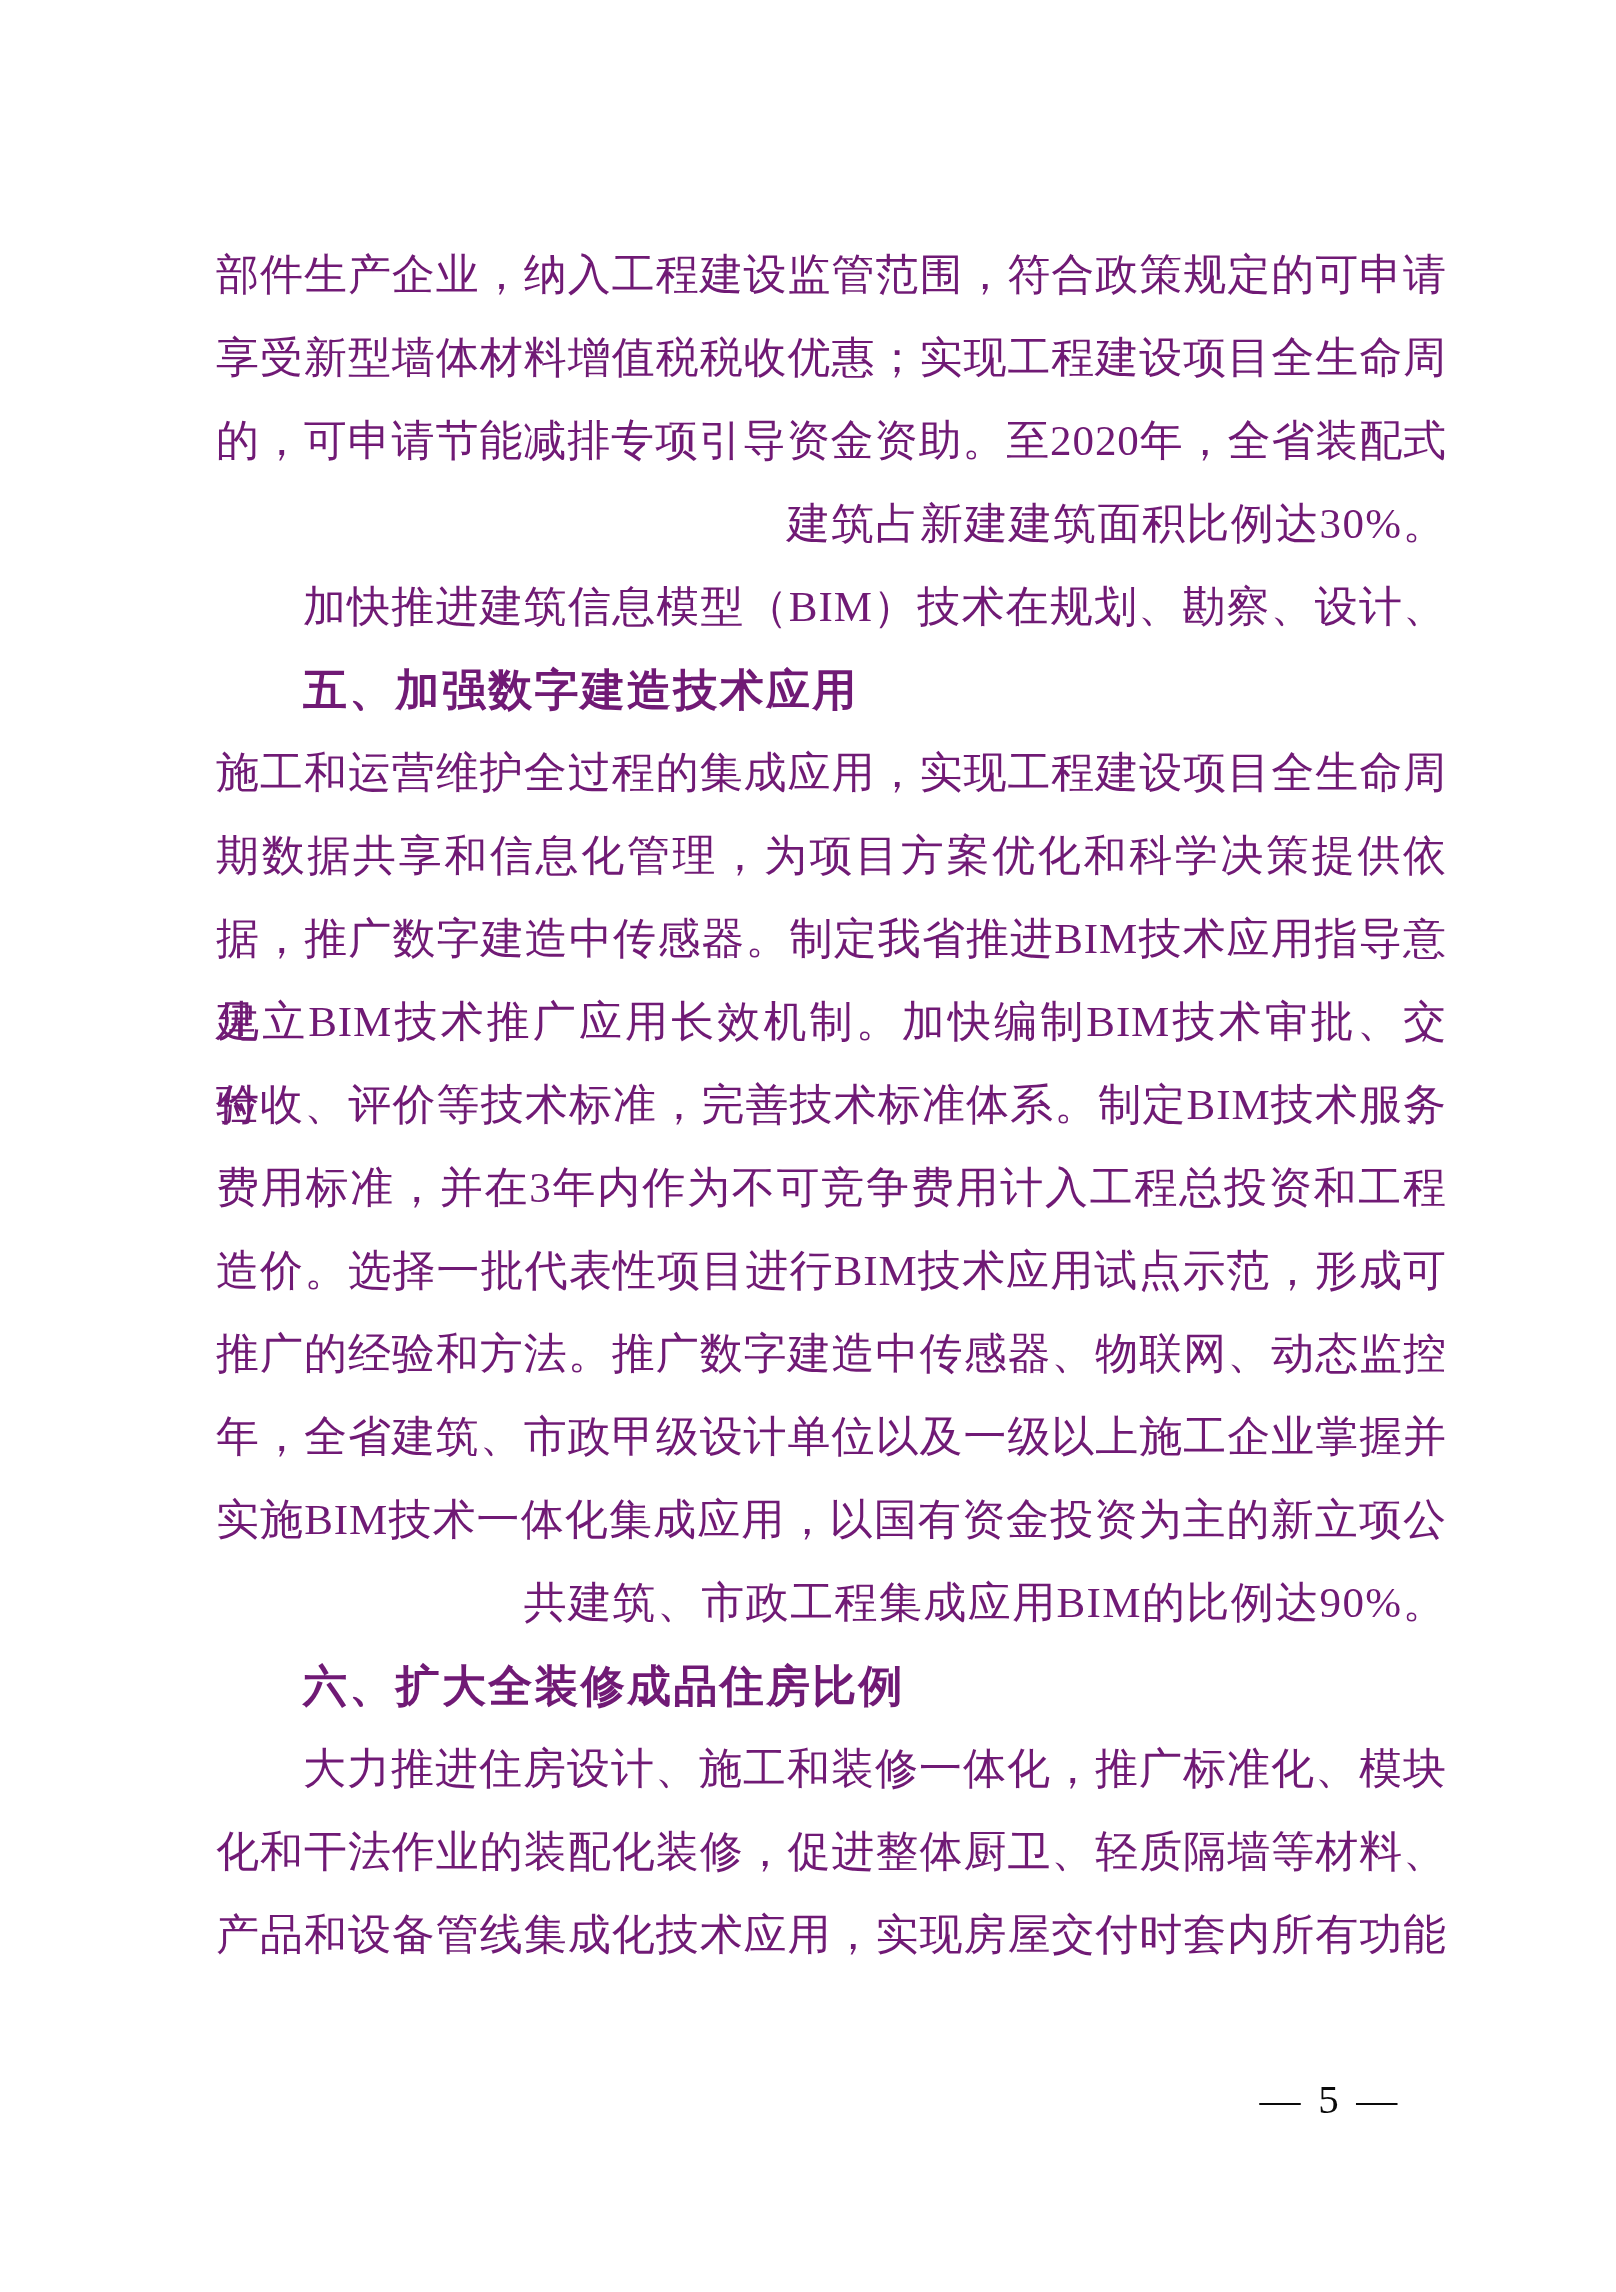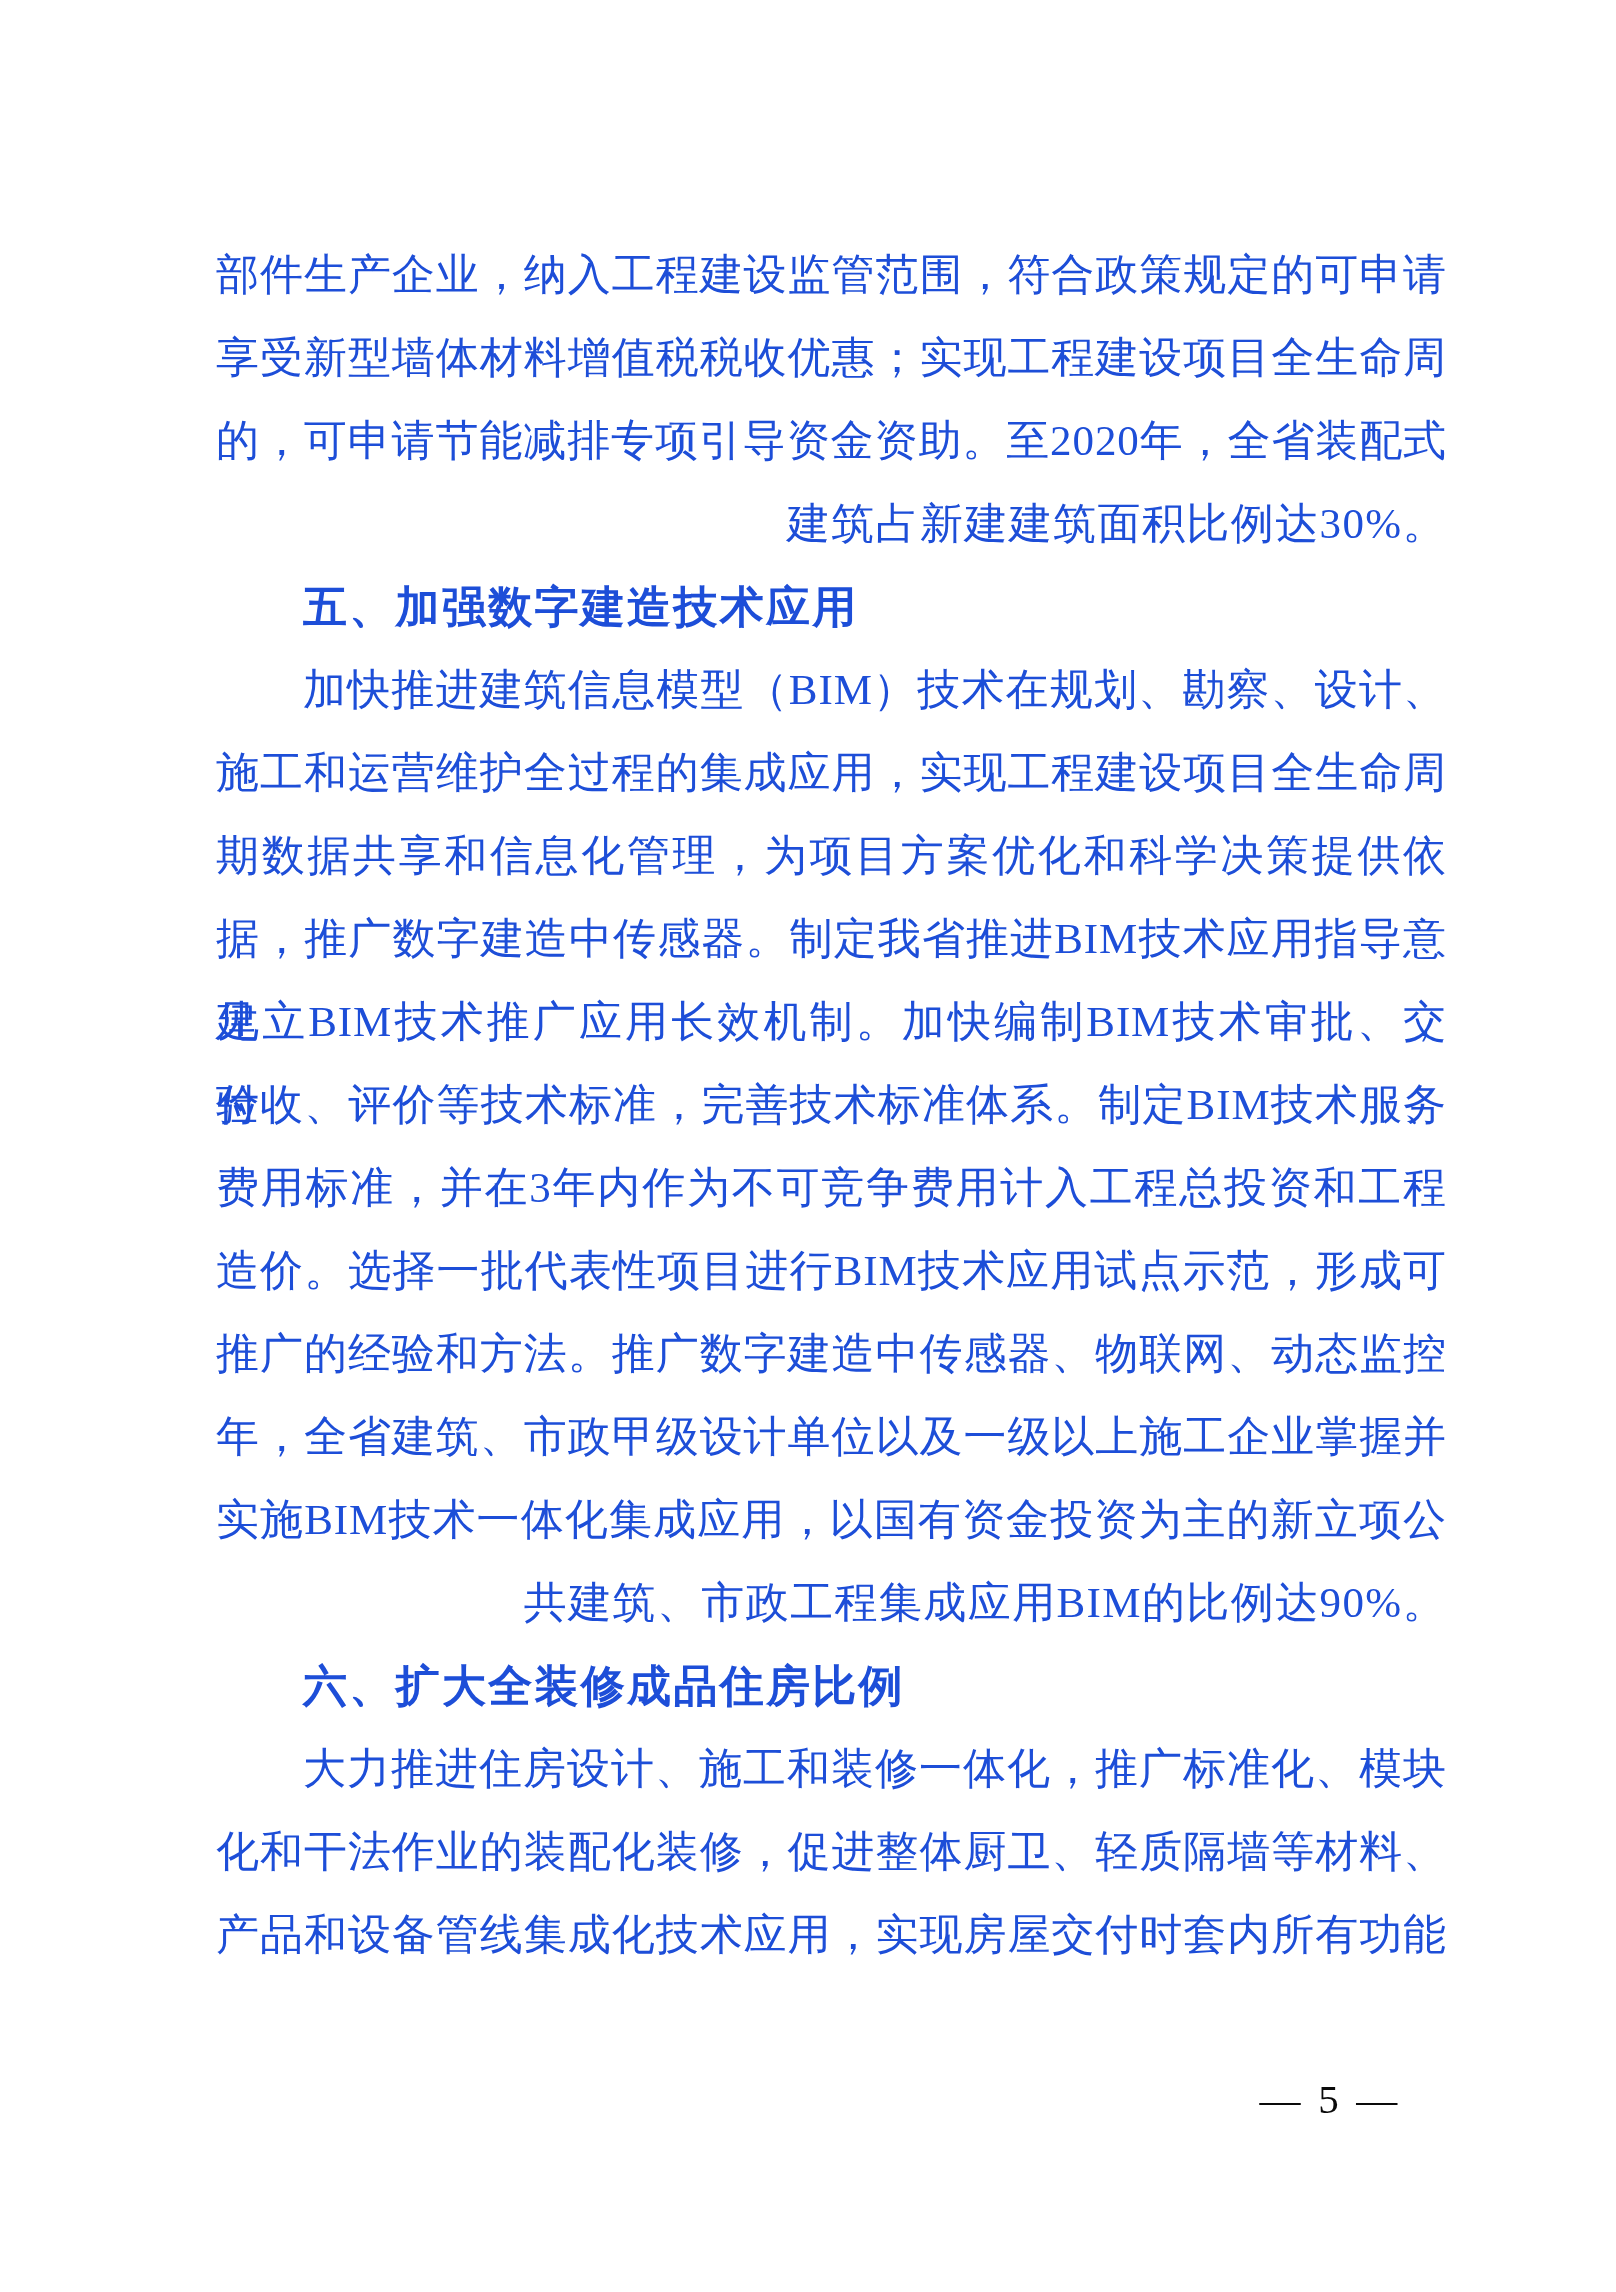--- a/index.html
+++ b/index.html
@@ -21,21 +21,21 @@
     left: 216px;
     top: 233px;
     width: 1231px;
   }
   .line {
     height: 83px;
     line-height: 83px;
     font-size: 43px;
     letter-spacing: 0.9px;
     white-space: normal;
-    color: #1d4ed8;
+    color: #701a75;
   }
   
   .justify, .justify-indent {
     text-align: justify;
     text-align-last: justify;
   }
   
   .justify-indent {
     padding-left: 87px;
   }
@@ -67,22 +67,22 @@
 </style>
 </head>
 <body>
 
 <div class="page">
   <div class="content">
       <div class="line justify">部件生产企业，纳入工程建设监管范围，符合政策规定的可申请</div>
       <div class="line justify">享受新型墙体材料增值税税收优惠；实现工程建设项目全生命周</div>
       <div class="line justify">的，可申请节能减排专项引导资金资助。至2020年，全省装配式</div>
       <div class="line end">建筑占新建建筑面积比例达30%。</div>
+      <div class="line justify-indent">加快推进建筑信息模型（BIM）技术在规划、勘察、设计、</div>
       <div class="line heading">五、加强数字建造技术应用</div>
-      <div class="line justify-indent">加快推进建筑信息模型（BIM）技术在规划、勘察、设计、</div>
       <div class="line justify">施工和运营维护全过程的集成应用，实现工程建设项目全生命周</div>
       <div class="line justify">期数据共享和信息化管理，为项目方案优化和科学决策提供依</div>
       <div class="line justify">据，推广数字建造中传感器。制定我省推进BIM技术应用指导意见，</div>
       <div class="line justify">建立BIM技术推广应用长效机制。加快编制BIM技术审批、交付、</div>
       <div class="line justify">验收、评价等技术标准，完善技术标准体系。制定BIM技术服务</div>
       <div class="line justify">费用标准，并在3年内作为不可竞争费用计入工程总投资和工程</div>
       <div class="line justify">造价。选择一批代表性项目进行BIM技术应用试点示范，形成可</div>
       <div class="line justify">推广的经验和方法。推广数字建造中传感器、物联网、动态监控</div>
       <div class="line justify">年，全省建筑、市政甲级设计单位以及一级以上施工企业掌握并</div>
       <div class="line justify">实施BIM技术一体化集成应用，以国有资金投资为主的新立项公</div>

